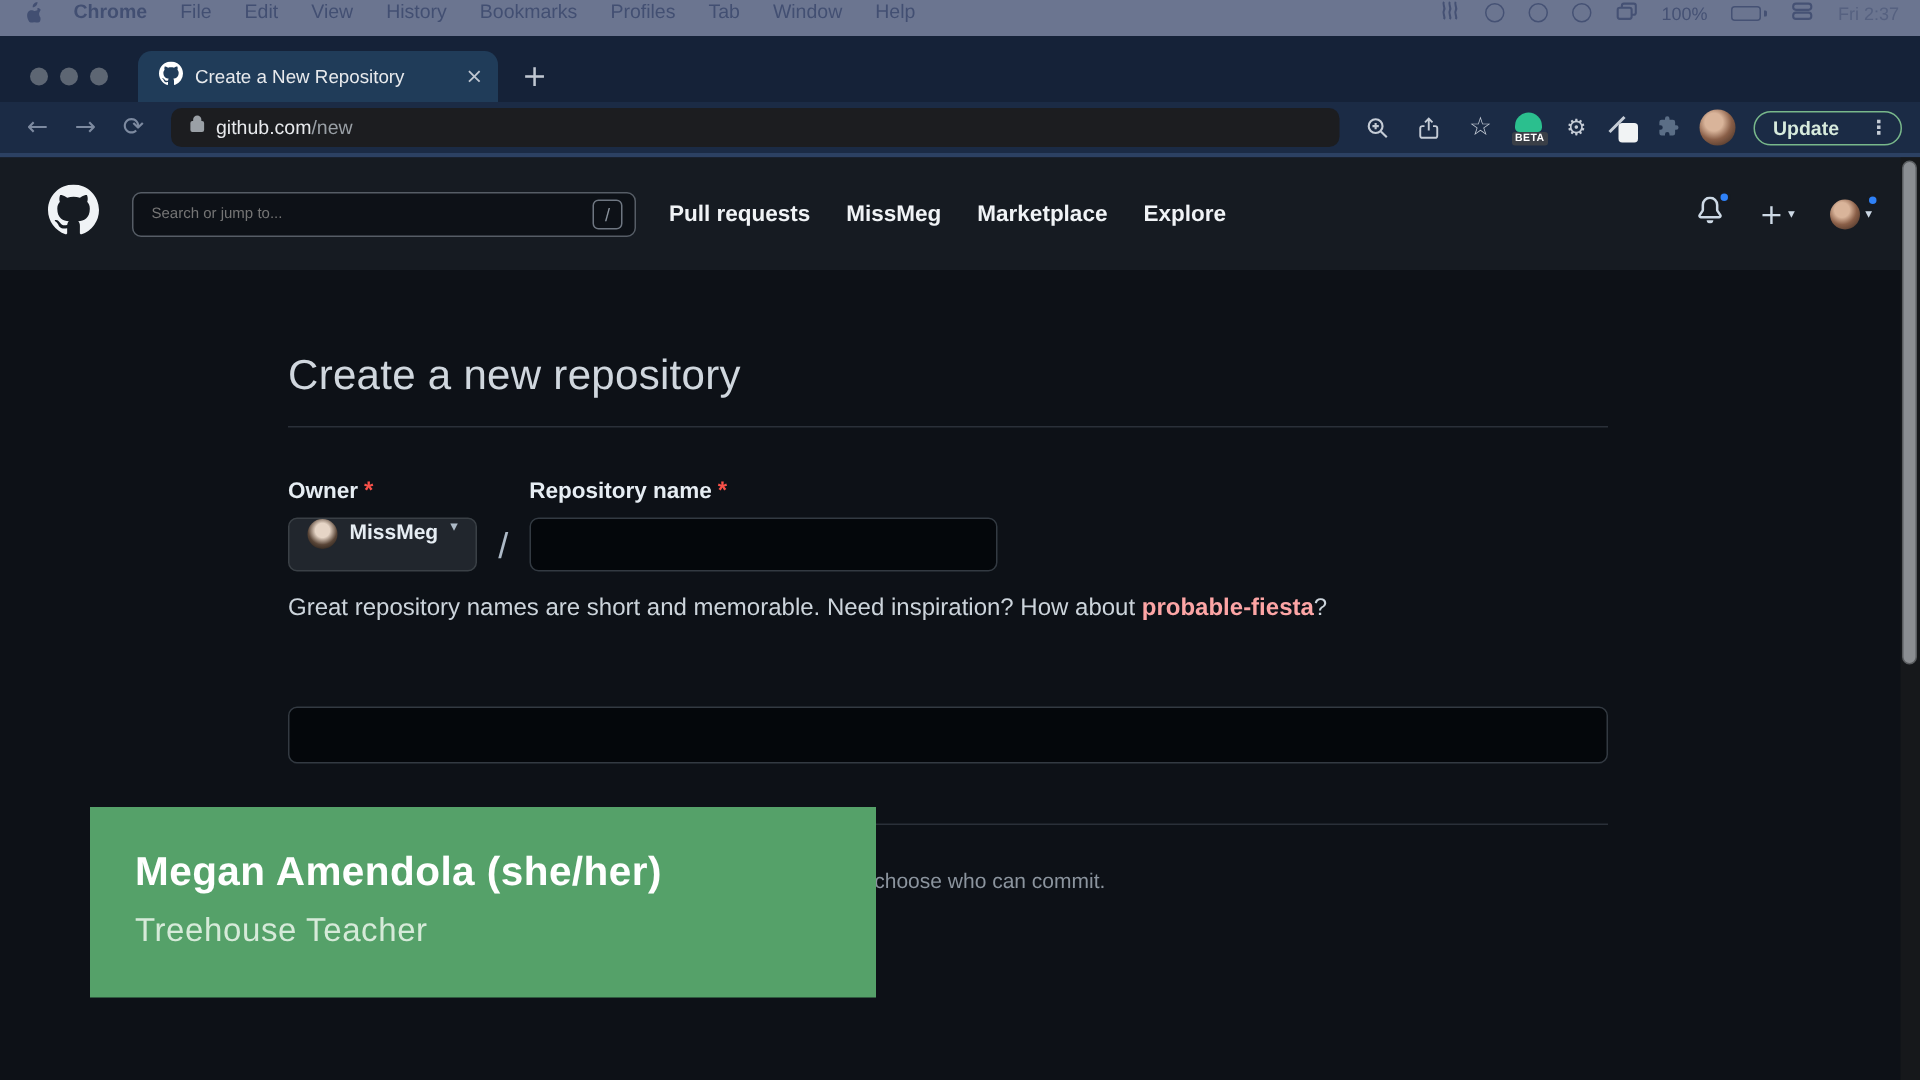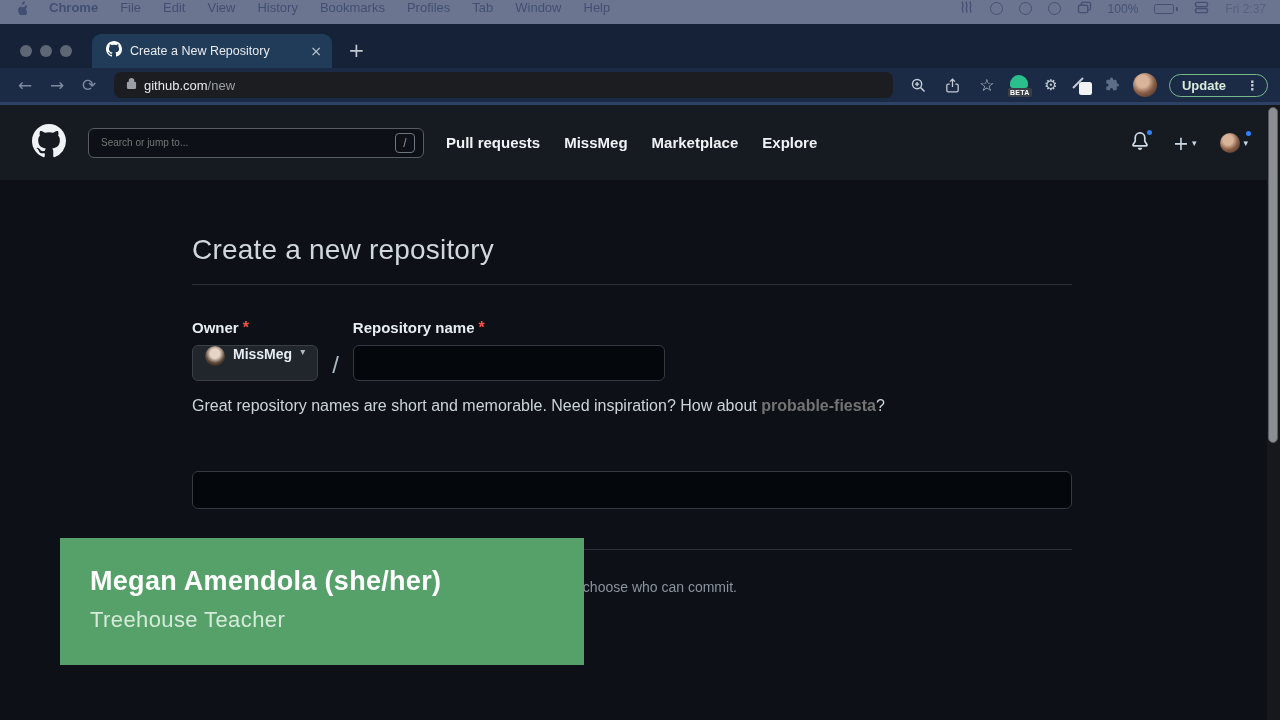--- a/index.html
+++ b/index.html
@@ -74,21 +74,21 @@
   .fld-label { font-size:15px; font-weight:bold; color:#e6edf3; }
   .req { color:#f85149; margin-left:4px; font-weight:bold; }
   .owner-btn { margin-top:8px; height:36px; background:#21262d; border:1px solid #3a4046; border-radius:6px; display:flex; align-items:flex-start; gap:8px; padding:0 12px; }
   .owner-av { width:20px; height:20px; border-radius:50%; background:radial-gradient(circle at 50% 38%, #e6d5c6 0 30%, #5a4638 60%, #17130f 95%); }
   .owner-name { font-size:14px; font-weight:bold; color:#e6edf3; }
   .owner-caret { font-size:10px; color:#adbac7; }
   .slash-sep { font-size:24px; color:#adbac7; margin:0 14px; padding-top:32px; }
   .col-repo { }
   .repo-input { margin-top:8px; width:312px; height:36px; background:#04070b; border:1px solid #333a42; border-radius:6px; color:#e6edf3; padding:0 10px; font-size:14px; outline:none; }
   .hint { margin-top:16px; font-size:16px; color:#ccd4db; }
-  .hint-sug { color:#737373; font-weight:bold; }
+  .hint-sug { color:#fca5a5; font-weight:bold; }
   .desc-input { margin-top:56px; width:880px; height:38px; background:#04070b; border:1px solid #333a42; border-radius:6px; color:#e6edf3; padding:0 10px; font-size:14px; outline:none; display:block; }
   .rule2 { border:none; border-top:1px solid #2a3039; margin-top:40px; }
   .vis-row { display:flex; margin-top:6px; }
   .radio { width:16px; height:16px; border-radius:50%; margin-top:3px; }
   .radio.sel { border:5px solid #316dca; background:#0d1117; }
   .radio.unsel { border:1.5px solid #6e7681; background:transparent; }
   .vis-ico { margin-left:14px; margin-top:10px; }
   .vis-col { margin-left:16px; }
   .vis-name { font-size:15px; font-weight:bold; color:#e6edf3; }
   .vis-desc { margin-top:6px; font-size:14px; color:#8b949e; }

